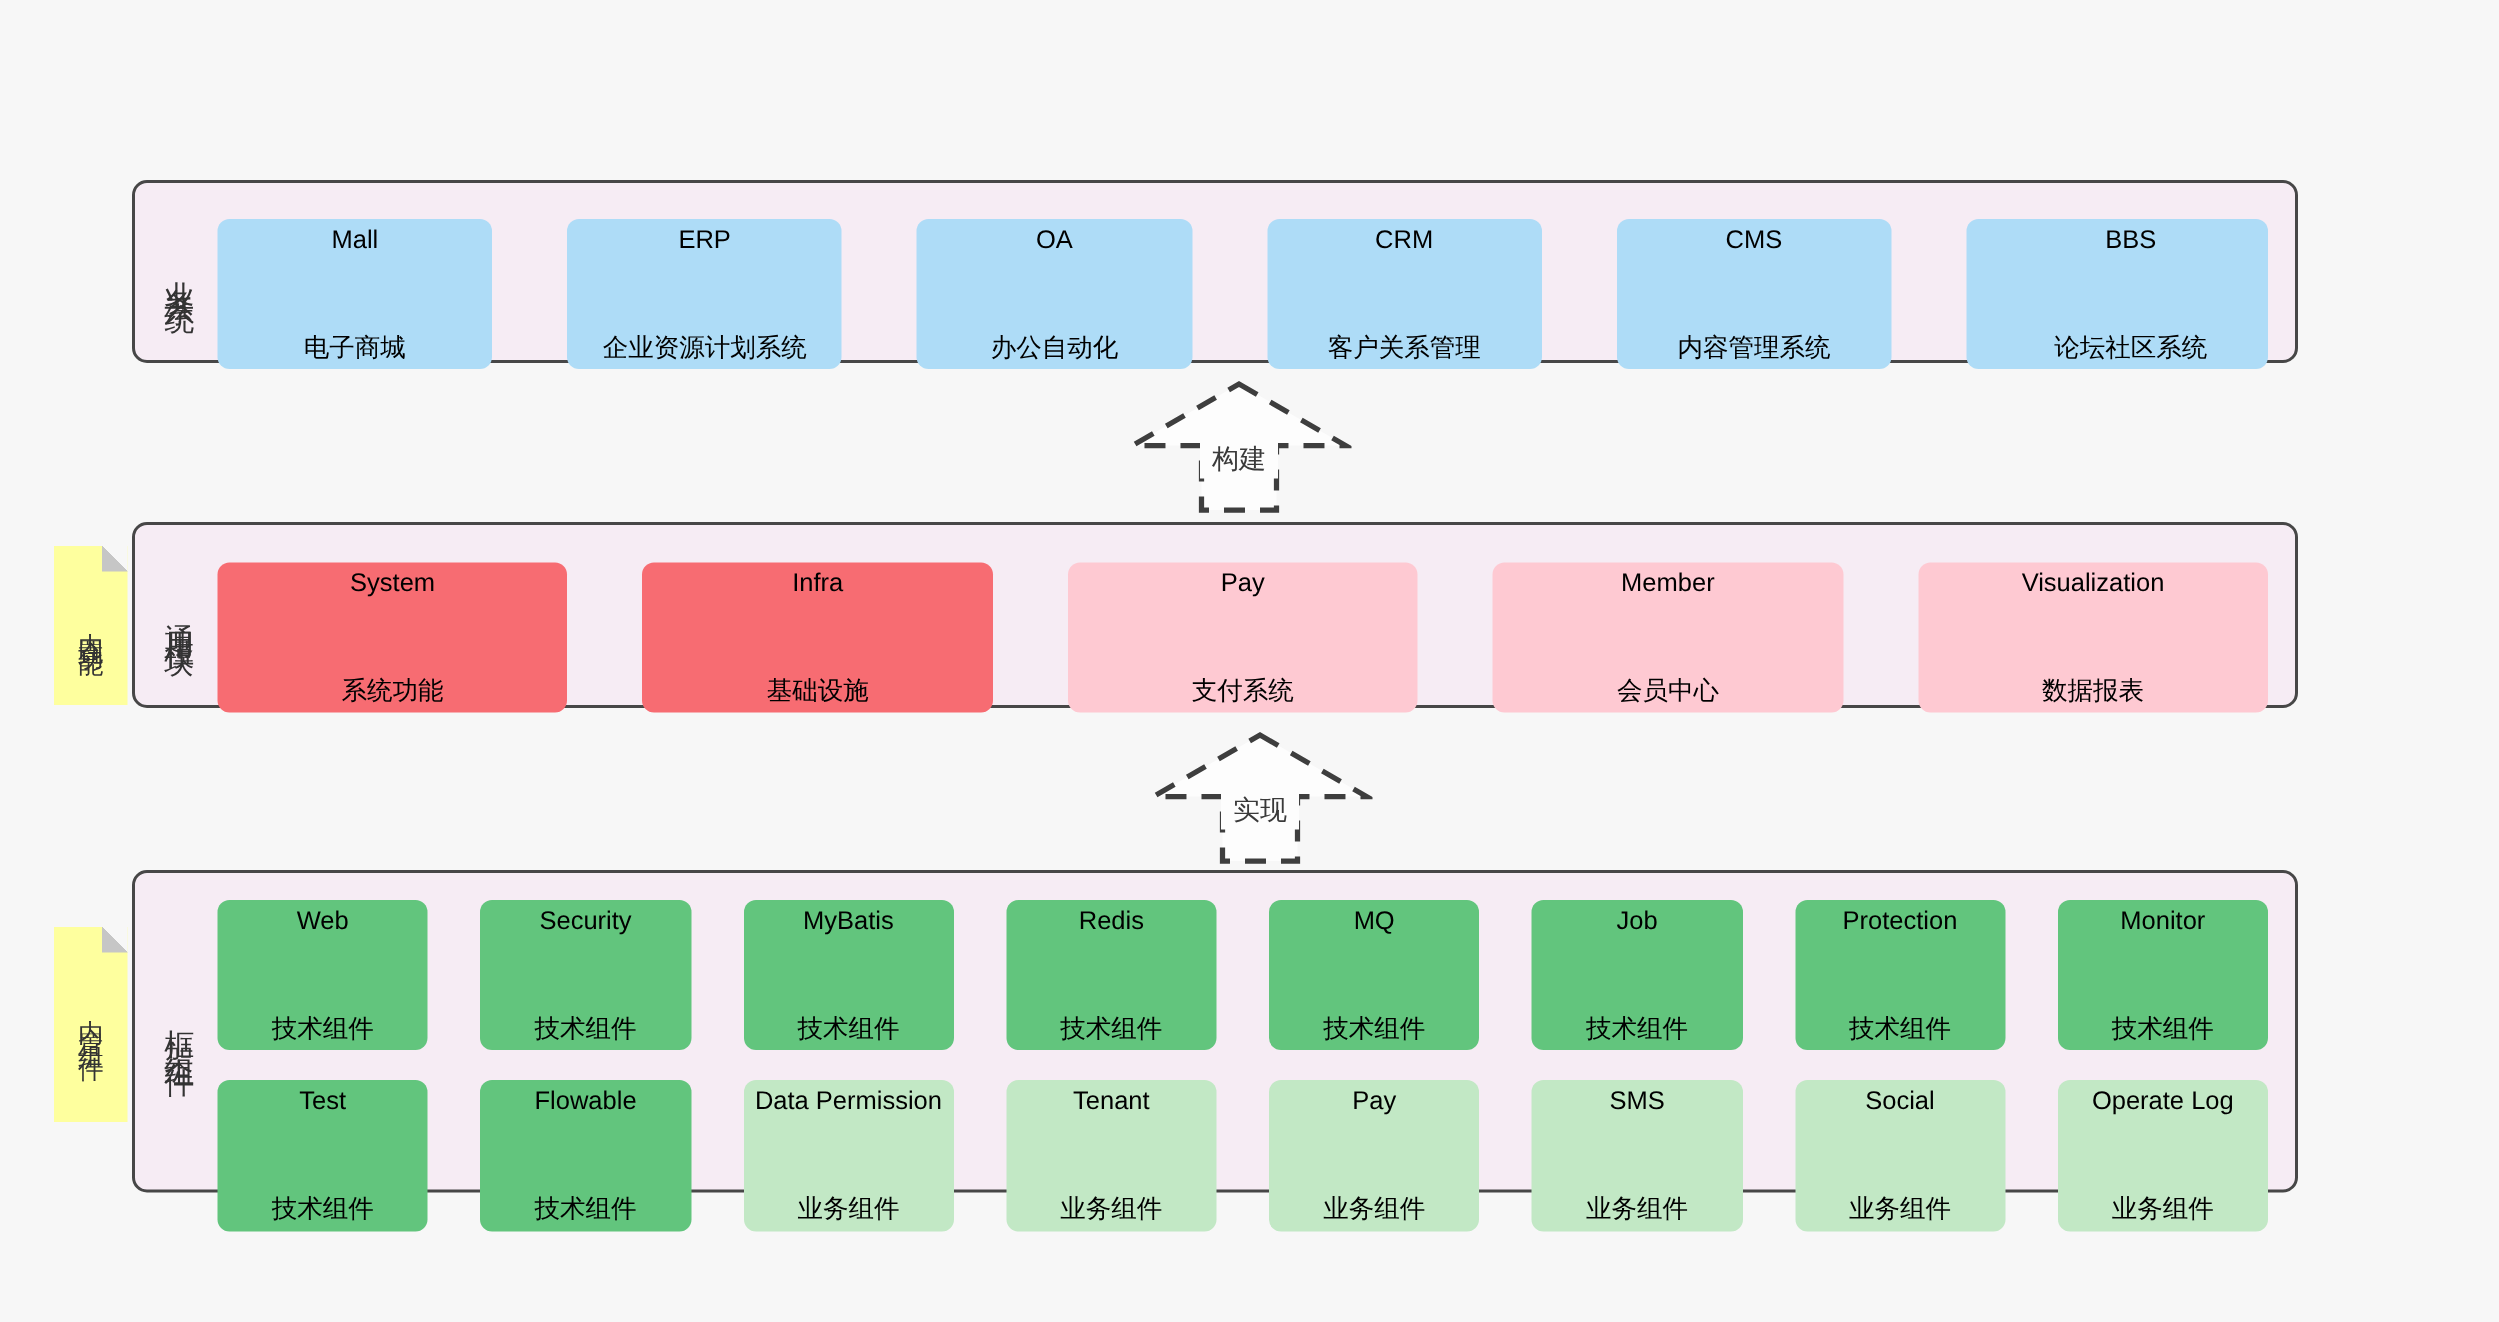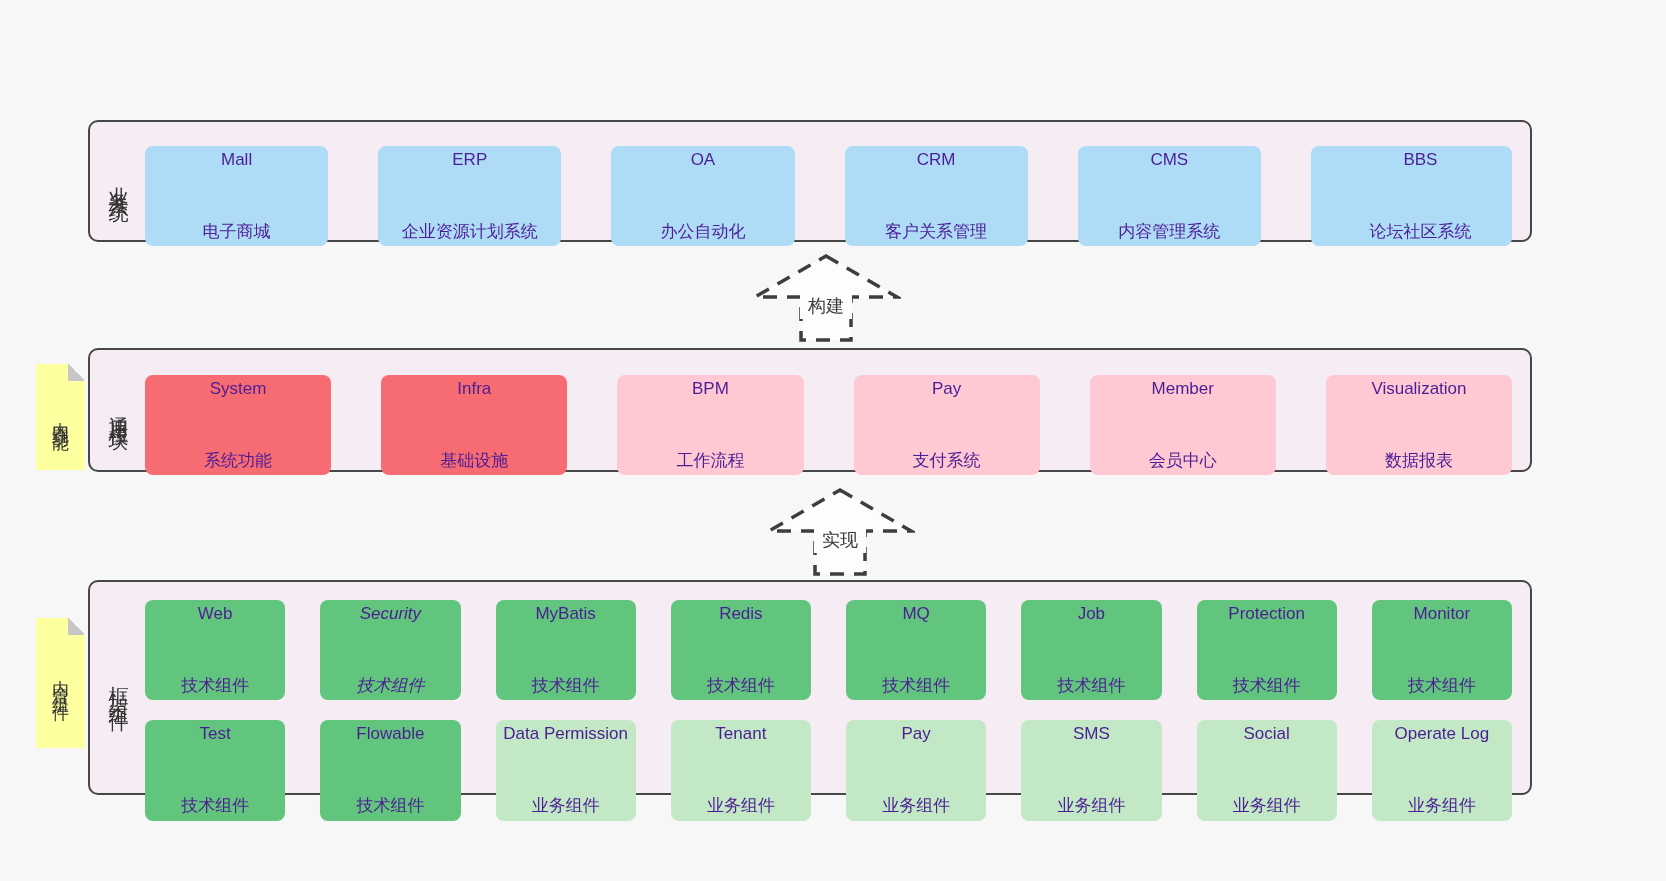--- a/index.html
+++ b/index.html
@@ -28,21 +28,21 @@
   #layer-components .layer-label { letter-spacing:9px; }
 
   .rows { flex:1; display:flex; flex-direction:column; gap:20px; }
   .row  { flex:1; display:flex; }
   .row.cols-6 { gap:50px; }
   .row.cols-8 { gap:35px; }
 
   .box {
     flex:1; border-radius:8px;
     display:flex; flex-direction:column; align-items:center; justify-content:center;
-    text-align:center; font-size:17px; line-height:1.42; color:#4c1d95;
+    text-align:center; font-size:17px; line-height:1.42; color:#000000;
     padding:2px 6px; box-sizing:border-box;gap:48px;
   }
 
   
   .note {
     position:absolute; left:36px; width:49px; background:#feff9e;
     display:flex; align-items:center; justify-content:center;
   }
   #note-functions  { top:364px; height:106px; }
   #note-components { top:618px; height:130px; }
@@ -119,24 +119,20 @@
         <div class="row cols-6">
           <div class="box" style="background: rgb(247, 108, 114);">
             <div class="box-name">System</div>
             <div class="box-desc">系统功能</div>
           </div>
           <div class="box" style="background: rgb(247, 108, 114);">
             <div class="box-name">Infra</div>
             <div class="box-desc">基础设施</div>
           </div>
           <div class="box" style="background: rgb(254, 201, 210);">
-            <div class="box-name">BPM</div>
-            <div class="box-desc">工作流程</div>
-          </div>
-          <div class="box" style="background: rgb(254, 201, 210);">
             <div class="box-name">Pay</div>
             <div class="box-desc">支付系统</div>
           </div>
           <div class="box" style="background: rgb(254, 201, 210);">
             <div class="box-name">Member</div>
             <div class="box-desc">会员中心</div>
           </div>
           <div class="box" style="background: rgb(254, 201, 210);">
             <div class="box-name">Visualization</div>
             <div class="box-desc">数据报表</div>
@@ -159,21 +155,21 @@
   </aside>
 
   <section class="layer" id="layer-components">
     <div class="layer-label">框架组件</div>
     <div class="rows">
         <div class="row cols-8">
           <div class="box" style="background: rgb(98, 197, 125); justify-content: center;">
             <div class="box-name">Web</div>
             <div class="box-desc">技术组件</div>
           </div>
-          <div class="box" style="background: rgb(98, 197, 125); font-style: italic;">
+          <div class="box" style="background: rgb(98, 197, 125);">
             <div class="box-name">Security</div>
             <div class="box-desc">技术组件</div>
           </div>
           <div class="box" style="background: rgb(98, 197, 125);">
             <div class="box-name">MyBatis</div>
             <div class="box-desc">技术组件</div>
           </div>
           <div class="box" style="background: rgb(98, 197, 125);">
             <div class="box-name">Redis</div>
             <div class="box-desc">技术组件</div>

